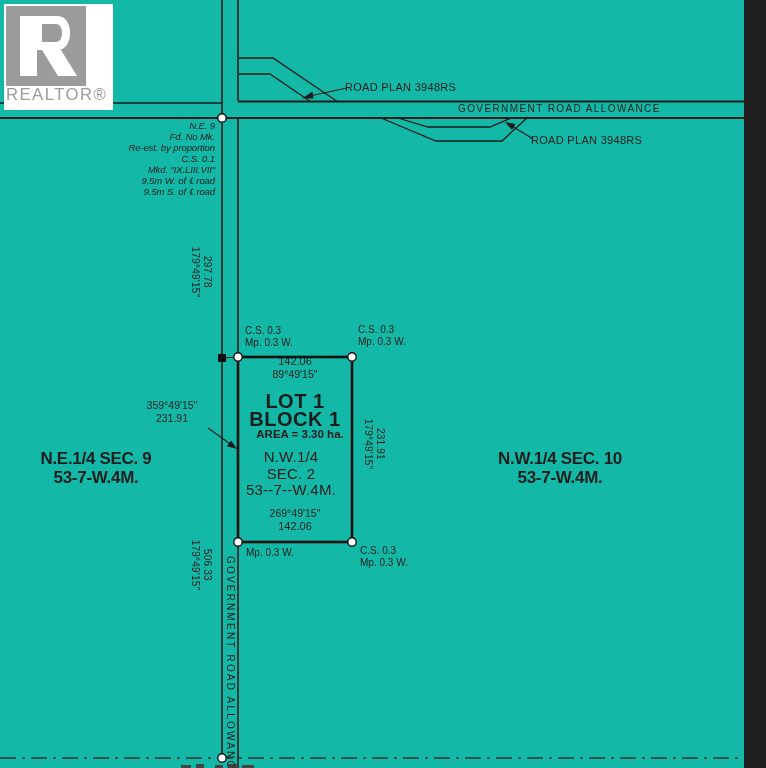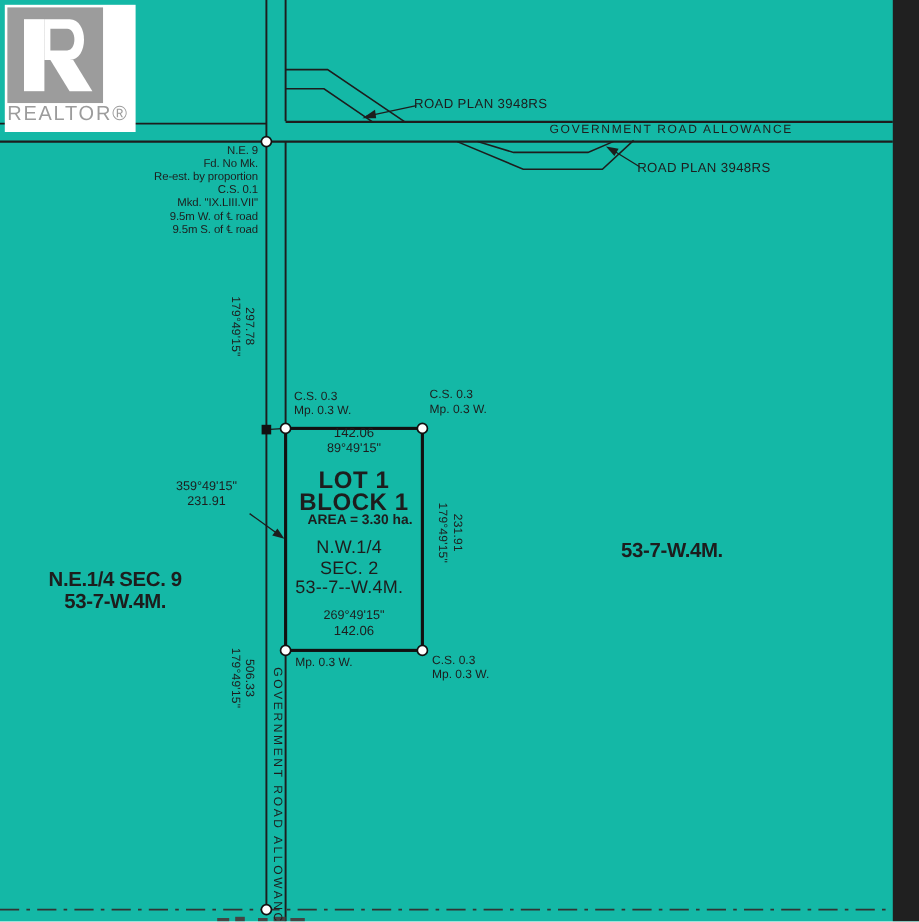--- a/index.html
+++ b/index.html
@@ -5,21 +5,21 @@
   html,body{margin:0;padding:0;background:#fff;}
   #canvas{
     position:relative;width:766px;height:768px;background:#14b8a6;overflow:hidden;
     font-family:"Liberation Sans",sans-serif;color:#1d1d1d;
   }
   .t{position:absolute;white-space:nowrap;color:#1d1d1d;}
   .c{text-align:center;}
   .r{text-align:right;}
   .vblock{position:absolute;transform:rotate(90deg);text-align:center;white-space:nowrap;line-height:12px;font-size:10px;letter-spacing:.2px;}
   .small{font-size:10px;line-height:12px;}
-  .note{font-size:9.5px;line-height:11px;letter-spacing:-.1px;}
+  .note{font-size:9.5px;line-height:11px;letter-spacing:-.1px;font-style:italic;}
   .bold{font-weight:bold;}
   .qtr{font-size:17px;line-height:19px;font-weight:bold;letter-spacing:-.3px;}
   .lotqtr{font-size:15px;line-height:16.5px;letter-spacing:.2px;}
   svg{position:absolute;left:0;top:0;}
   #watermark{position:absolute;left:4px;top:4px;background:#fff;padding:2px 4px 6px 2px;}
   #wm-text{font-size:17px;letter-spacing:1.5px;color:#9c9c9c;line-height:18px;transform:scaleX(.98);transform-origin:left;}
 </style>
 </head>
 <body>
 
@@ -155,21 +155,22 @@
     <div>N.W.1/4</div>
     <div>SEC. 2</div>
     <div>53--7--W.4M.</div>
   </div>
 
   <div class="t c" style="left:245px;top:507px;width:100px;font-size:10.5px;line-height:13px;">
     <div>269°49'15"</div>
     <div style="font-size:11px">142.06</div>
   </div>
 
-  <div class="t c qtr" style="left:16px;top:449px;width:160px;margin-top:24px;">
+  <div class="t c qtr" style="left:16px;top:449px;width:160px;">
     <div>N.E.1/4 SEC. 9</div>
     <div>53-7-W.4M.</div>
   </div>
   <div class="t c qtr" style="left:480px;top:449px;width:160px;">
+    <div>N.W.1/4 SEC. 10</div>
     <div>53-7-W.4M.</div>
   </div>
 
 </div>
 
 </body></html>

